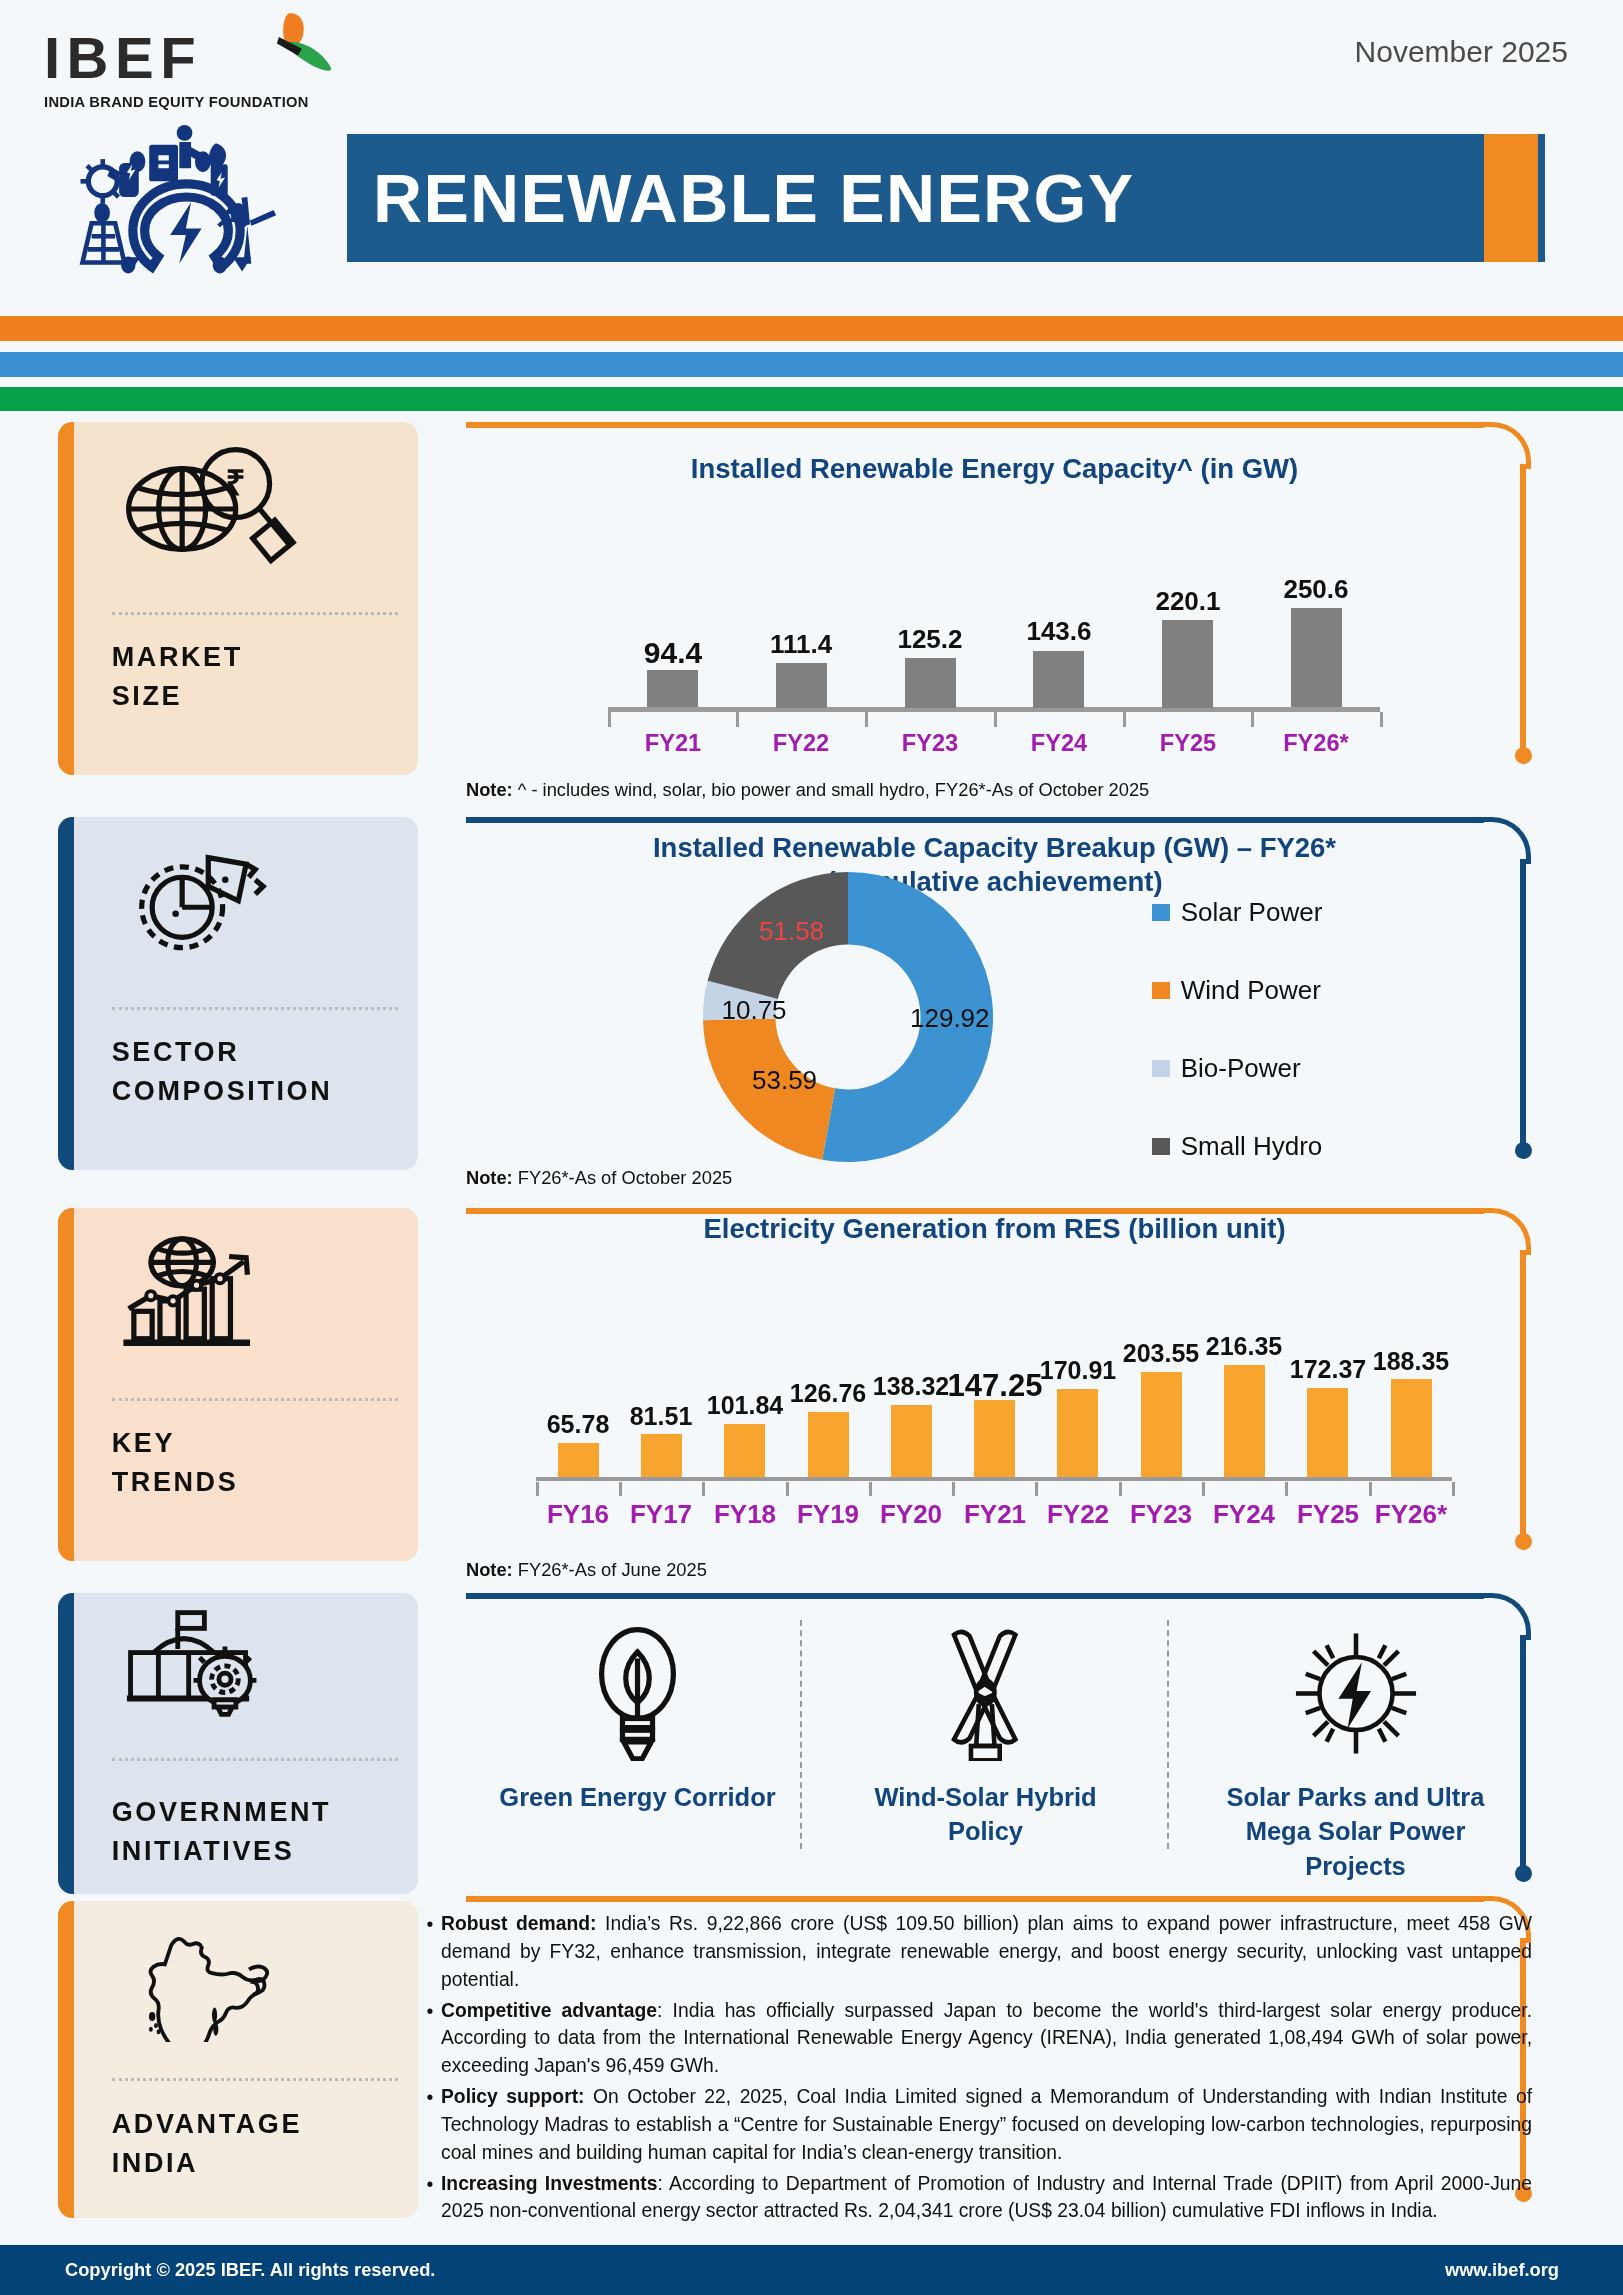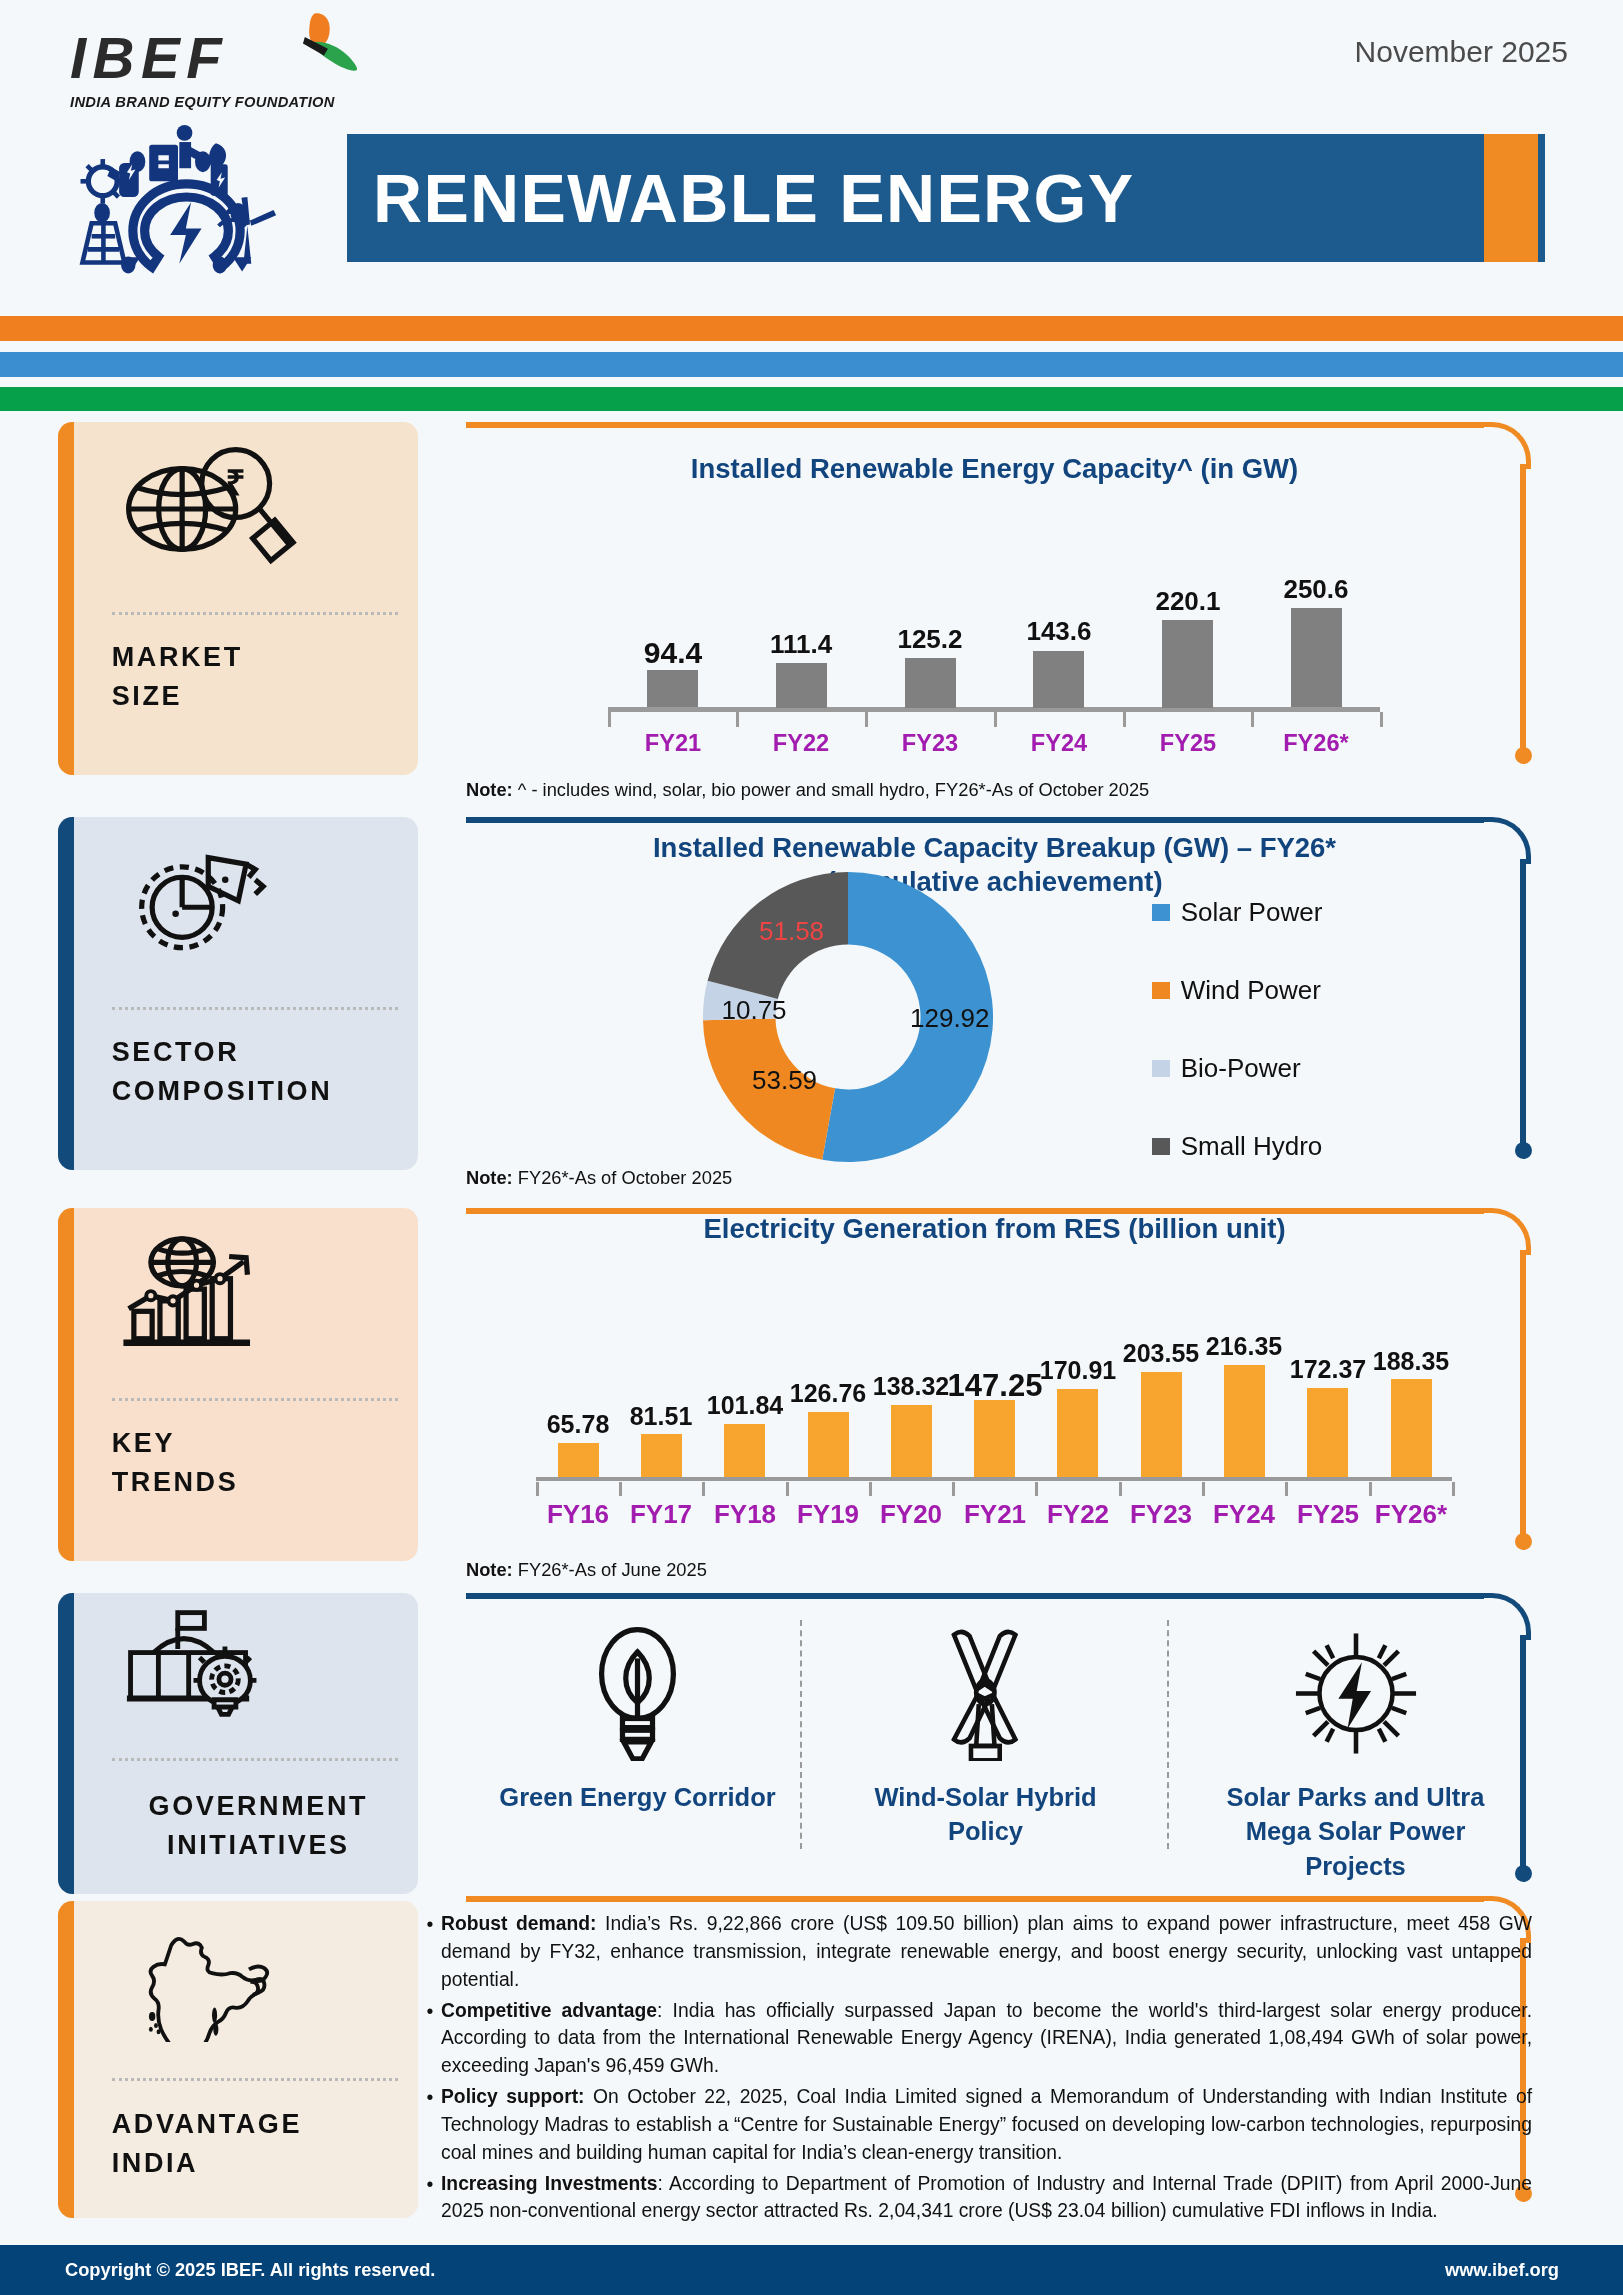--- a/index.html
+++ b/index.html
@@ -6,21 +6,21 @@
   body{
     width:1624px;height:2295px;
     background:#f4f8fa;
     font-family:"Liberation Sans", sans-serif;
     overflow:hidden;
     position:relative;
   }
   .page{position:absolute;inset:0;}
 
   
-  .logo-wrap{position:absolute;left:70px;top:29px;width:281px;font-style:italic;}
+  .logo-wrap{position:absolute;left:44px;top:29px;width:281px;}
   .logo-text{font-family:"Liberation Sans",sans-serif;font-weight:bold;font-size:58px;letter-spacing:6.5px;color:#2b2b2b;line-height:1;}
   .logo-sub{font-family:"Liberation Sans",sans-serif;font-weight:bold;font-size:14.7px;letter-spacing:0.3px;color:#1a1a1a;margin-top:6.5px;}
   .logo-flag{position:absolute;left:204px;top:-17px;width:92px;height:79px;}
 
   .hero-icon{position:absolute;left:72px;top:121px;width:229px;height:154px;}
 
   .date-text{position:absolute;right:56px;top:35px;font-size:30px;color:#4b4b4b;}
 
   .title-bar{position:absolute;left:347px;top:134px;width:1191px;height:128px;background:#1d5b8f;}
   .title-bar .blue{position:absolute;left:0;top:0;bottom:0;width:1198px;background:#1d5b8f;}
@@ -405,21 +405,21 @@
           <circle cx="178" cy="116" r="22" stroke-dasharray="10 7"></circle>
           <circle cx="178" cy="116" r="10"></circle>
           <line x1="178" y1="62" x2="178" y2="72"></line>
           <line x1="136" y1="80" x2="144" y2="88"></line>
           <line x1="220" y1="80" x2="212" y2="88"></line>
           <line x1="126" y1="118" x2="136" y2="118"></line>
           <line x1="230" y1="118" x2="220" y2="118"></line>
         </g>
       </svg>
       <div class="dashed" style="top:165px;"></div>
-      <div class="nlabel" style="top:194px;white-space:pre-line;text-align:center;">GOVERNMENT
+      <div class="nlabel" style="top:200px;white-space:pre-line;">GOVERNMENT
 INITIATIVES</div>
     </div>
   </div>
 
   <div class="bracket" style="left:466px;top:1593px;width:1060px;height:301px;">
     <div class="htop" style="width:1018px;background:#114a7b;"></div>
     <div class="corner" style="left:1018px;border-color:#114a7b;"></div>
     <div class="vr" style="left:1054px;top:42px;height:234px;background:#114a7b;"></div>
     <div class="dot" style="left:1049px;top:272px;background:#114a7b;"></div>
   </div>

